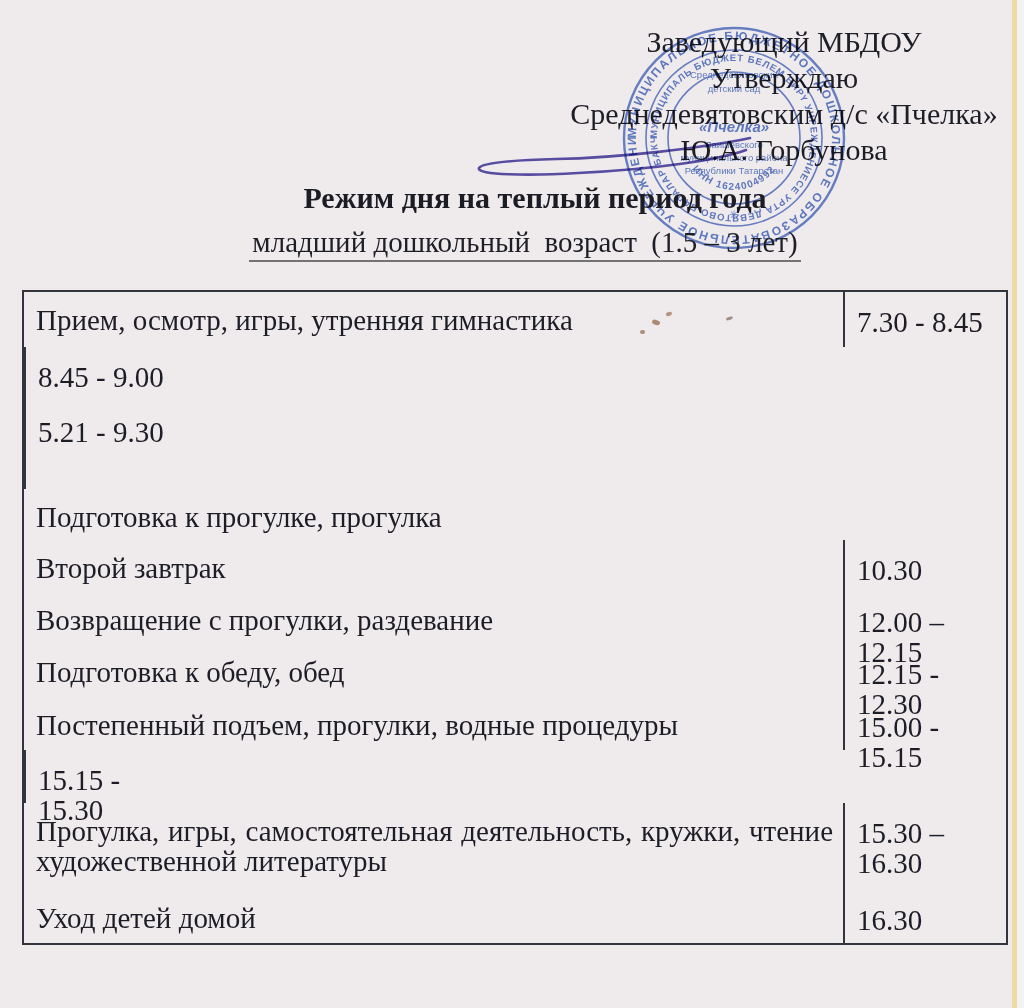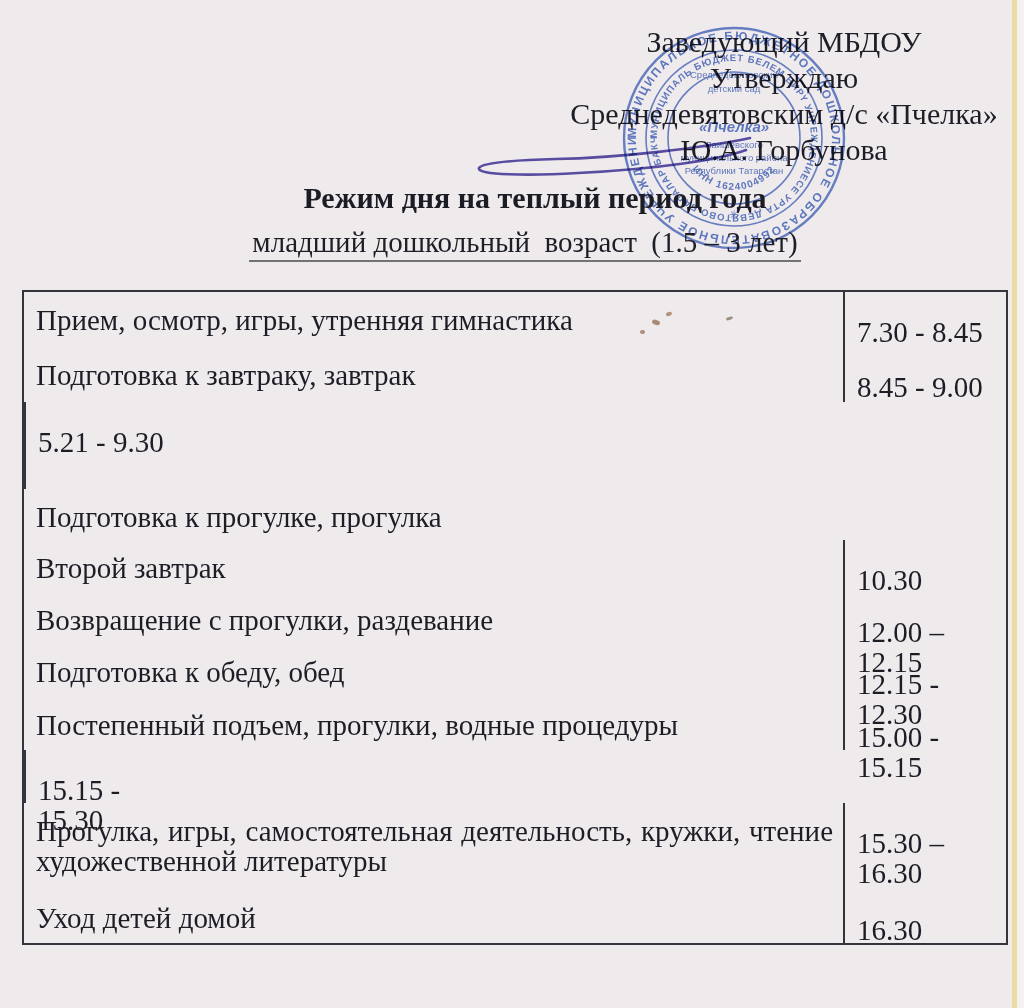--- a/index.html
+++ b/index.html
@@ -57,21 +57,21 @@
     position:absolute;left:22px;top:290px;width:986px;
     border:2px solid #34343c;box-sizing:border-box;
     font-size:29px;color:#1d1d26;
   }
   .row{display:flex;}
   .activity{
     flex:1;padding:13px 10px 0 12px;text-align:justify;line-height:30px;
   }
   .time{
     width:163px;flex:none;box-sizing:border-box;
-    border-left:2px solid #34343c;padding:25px 0 0 12px;line-height:30px;
+    border-left:2px solid #34343c;padding:15px 0 0 12px;line-height:30px;
   }
   .h51{height:51px}.h52{height:52px}.h53{height:53px}
   .h55{height:55px}.h87{height:87px}
 
   
   .speck{position:absolute;border-radius:50% 40% 60% 45%;opacity:.7;}
   .speck.s1{left:652px;top:320px;width:8px;height:5px;background:#8f6243;transform:rotate(24deg);}
   .speck.s2{left:666px;top:312px;width:6px;height:4px;background:#9a7050;transform:rotate(-12deg);}
   .speck.s3{left:640px;top:330px;width:5px;height:4px;background:#8f6a4d;}
   .speck.s4{left:726px;top:317px;width:7px;height:3px;background:#7c6a58;transform:rotate(-18deg);}
@@ -116,21 +116,20 @@
   <div class="title">Режим дня на теплый период года</div>
 
   <div class="subtitle"><span>младший дошкольный  возраст  (1.5 – 3 лет)</span></div>
 
   <div class="schedule">
     <div class="row h55">
       <div class="activity">Прием, осмотр, игры, утренняя гимнастика</div>
       <div class="time">7.30 - 8.45</div>
     </div>
     <div class="row h55">
-      <div class="activity">Подготовка к завтраку, завтрак</div>
       <div class="time">8.45 - 9.00</div>
     </div>
     <div class="row h87">
       <div class="time">5.21 - 9.30</div>
     </div>
     <div class="row h51">
       <div class="activity">Подготовка к прогулке, прогулка</div>
     </div>
     <div class="row h52">
       <div class="activity">Второй завтрак</div>

